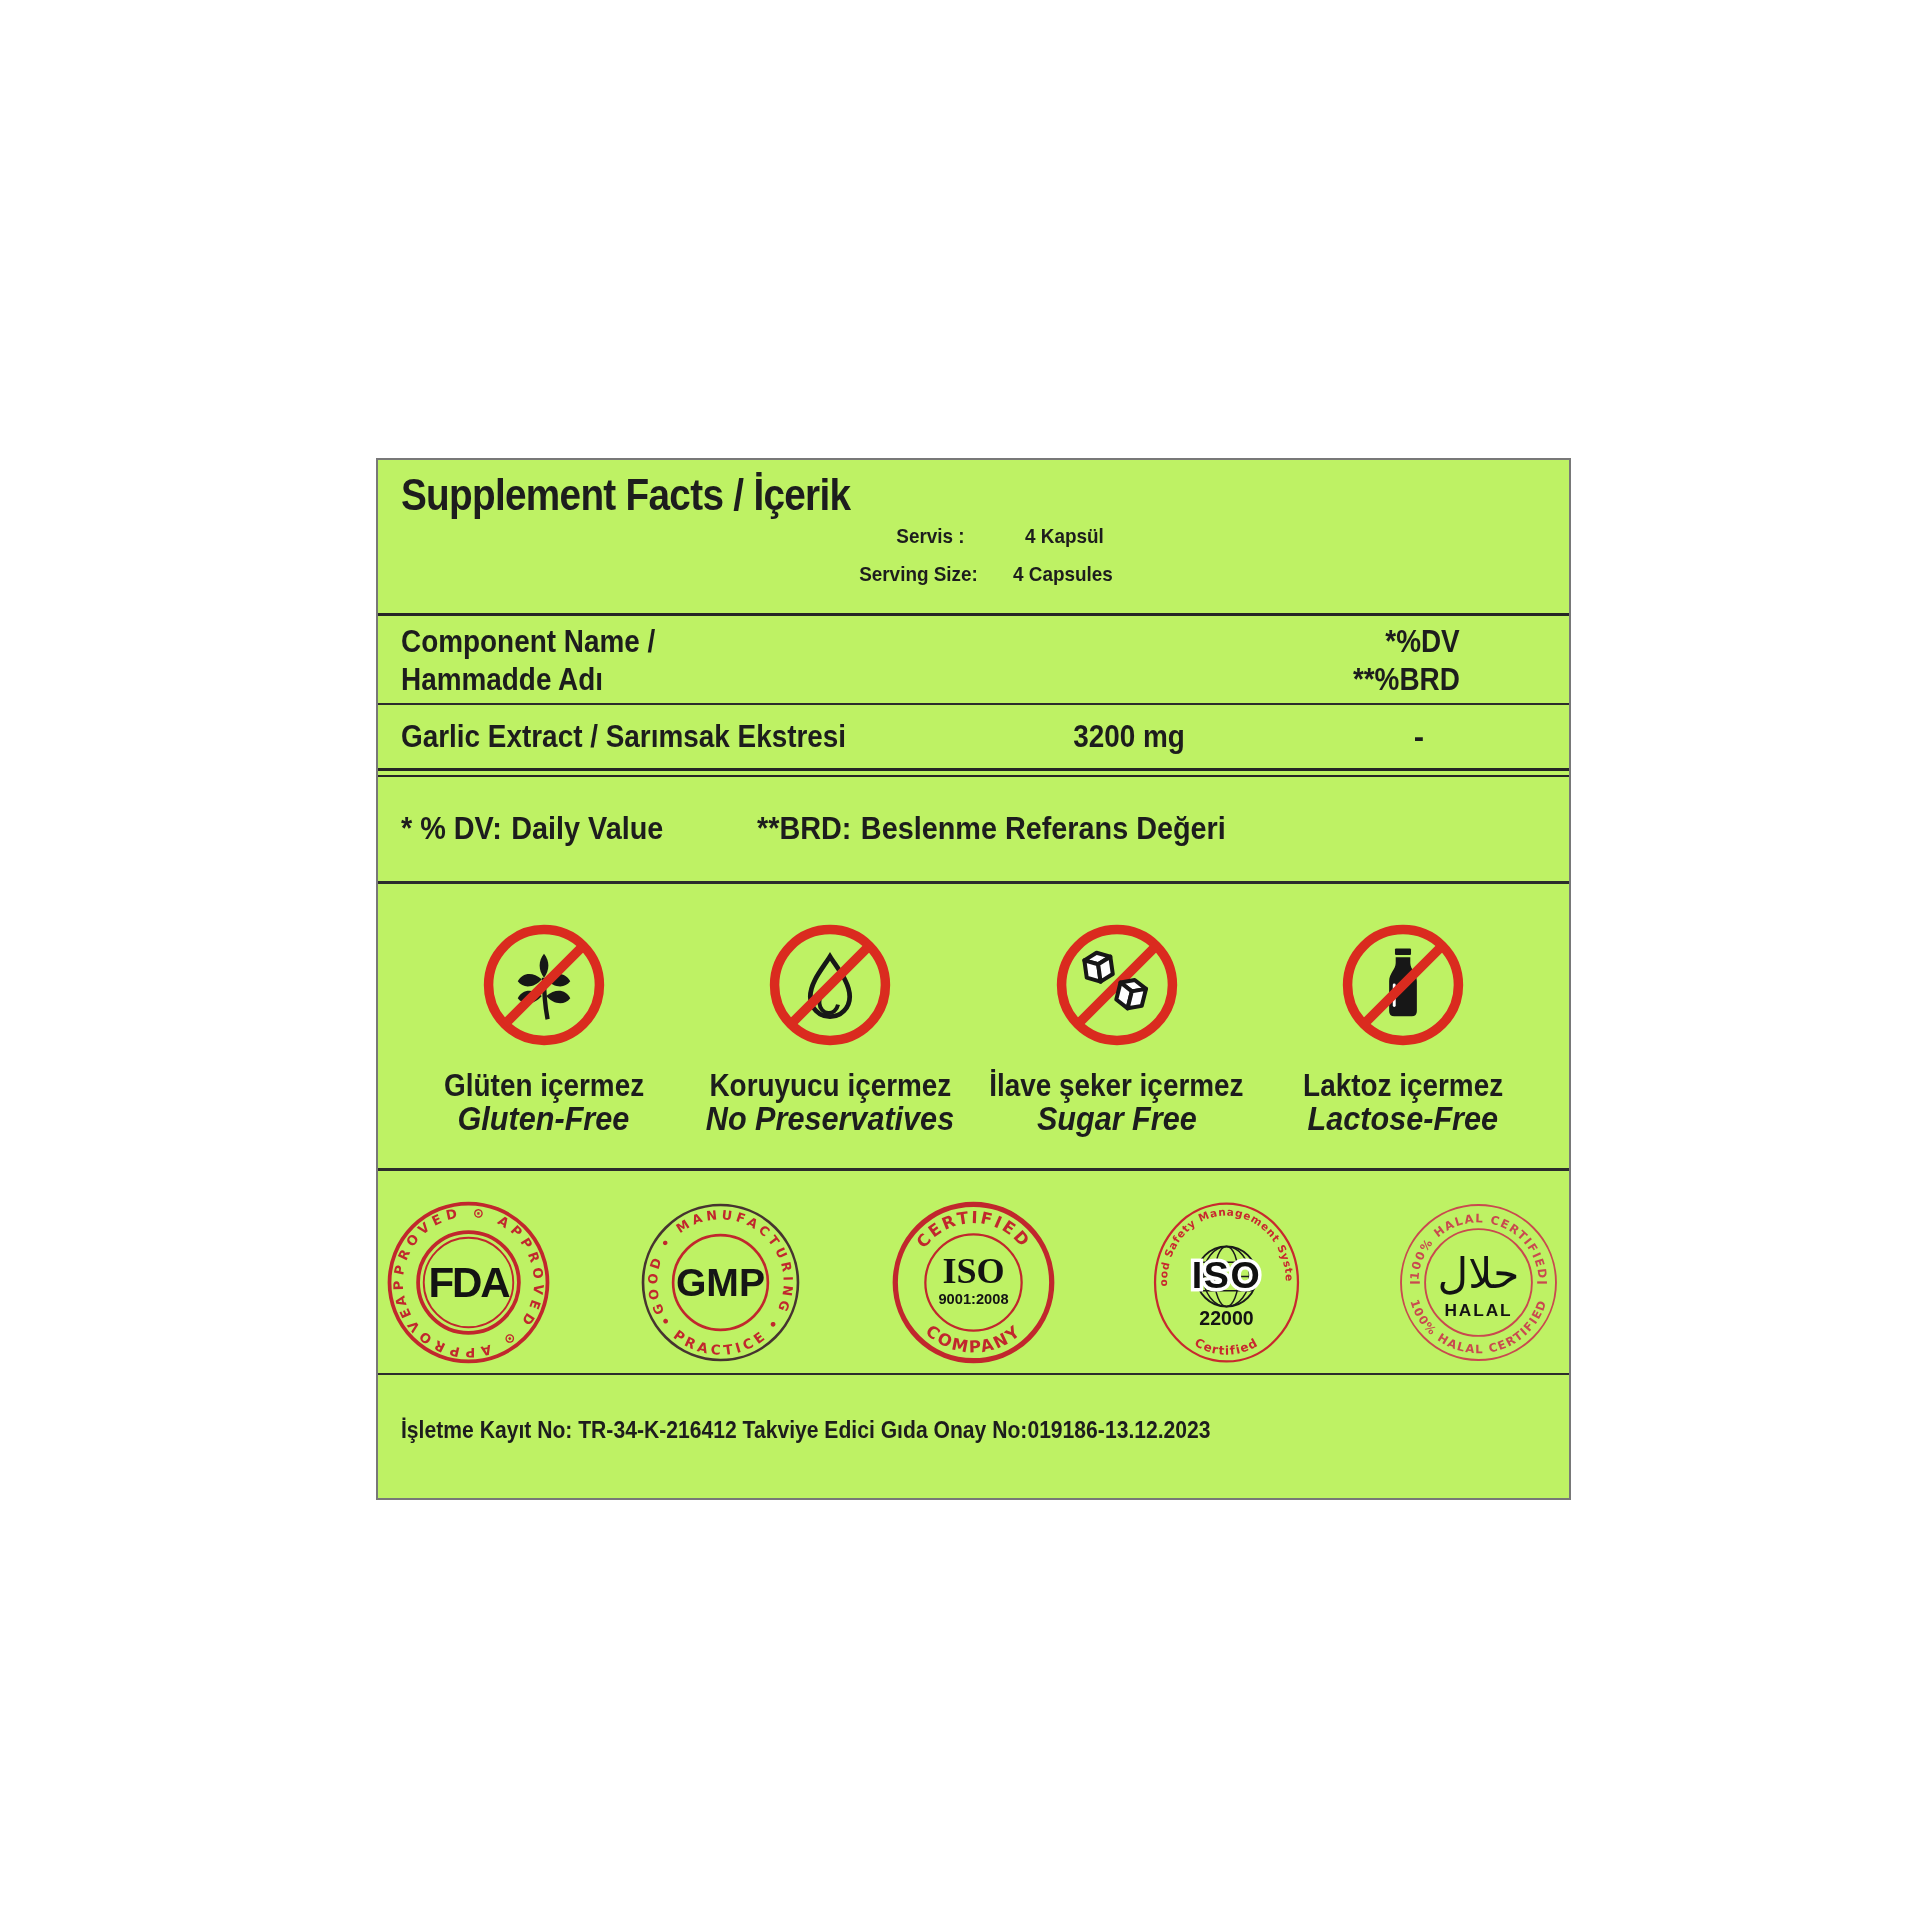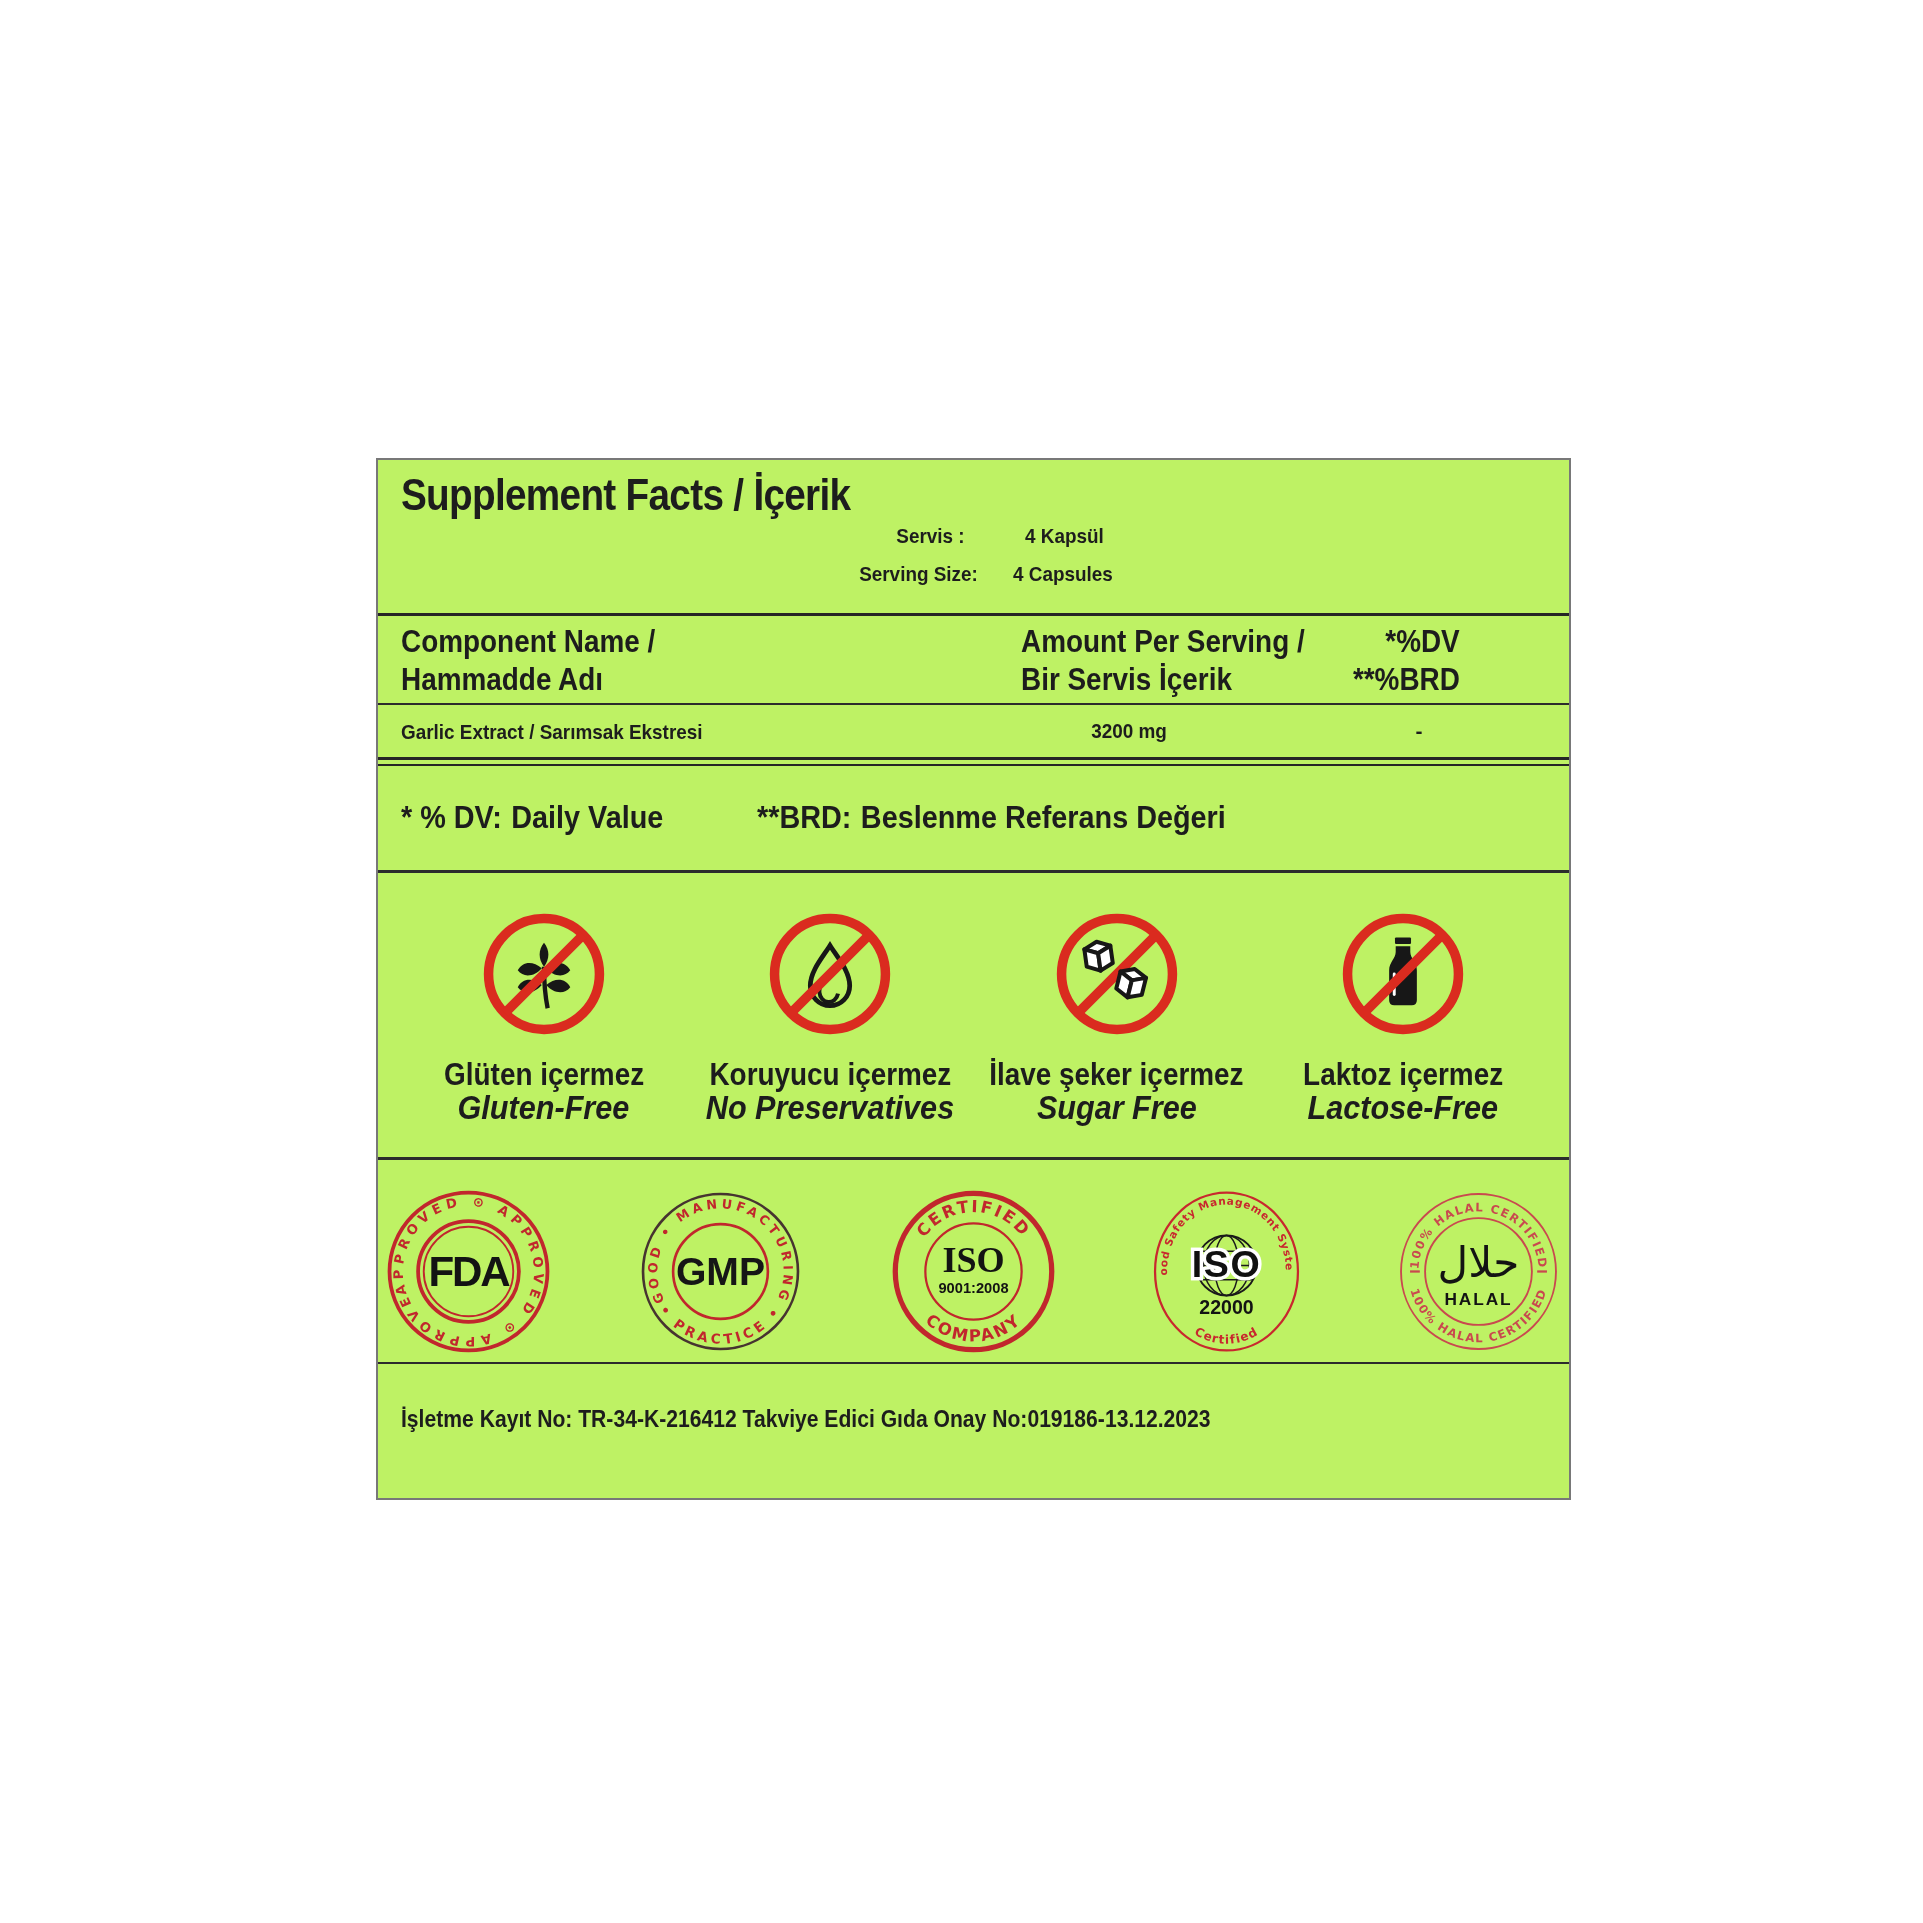--- a/index.html
+++ b/index.html
@@ -24,21 +24,21 @@
   .sec-header { height: 141px; padding-left: 22.5px; }
   .title { margin-top: 12px; font-size: 44px; font-weight: 800; line-height: 45px; letter-spacing: -0.8px; }
   .serv-line { line-height: 38px; font-size: 21px; font-weight: 700; text-align: center; }
   .serv-label { display: inline-block; width: 210px; }
 
   .sec-thead { position: relative; height: 86px; font-size: 31px; font-weight: 700; line-height: 38px; }
   .thead-col1 { position: absolute; left: 22.5px;  top: 6px; }
   .thead-col2 { position: absolute; left: 643px; top: 6px; }
   .thead-col3 { position: absolute; right: 109px; top: 6px; text-align: right; }
 
-  .sec-row { position: relative; height: 52px; font-size: 21px; font-weight: 600; }
+  .sec-row { position: relative; height: 63px; font-size: 31px; font-weight: 600; }
   .row-name   { position: absolute; left: 22.5px;  top: 50%; transform: translateY(-50%); }
   .row-name span { vertical-align: middle; }
   .row-amount { position: absolute; left: 751px; top: 50%; transform: translate(-50%,-50%); }
   .row-dv     { position: absolute; left: 1041px; top: 50%; transform: translate(-50%,-50%); font-weight: 700; }
 
   .sec-footnote { position: relative; height: 104px; font-size: 32px; }
   .fn-group1 { position: absolute; left: 22.5px;  top: 33px; }
   .fn-group2 { position: absolute; left: 379px; top: 33px; }
   .fn-label { font-weight: 800; }
   .fn-value { font-weight: 600; margin-left: 10.5px; }
@@ -69,24 +69,20 @@
         <span class="cx"><span class="serv-label">Serving Size:</span><span>4 Capsules</span></span>
       </div>
     </div>
 
     <div class="hr-thick"></div>
 
     <div class="sec-thead">
       <div class="thead-col1">
         <span class="cx">Component Name /</span><br>
         <span class="cx">Hammadde Adı</span>
-      </div>
-      <div class="thead-col2">
-        <span class="cx">Amount Per Serving /</span><br>
-        <span class="cx">Bir Servis İçerik</span>
       </div>
       <div class="thead-col3">
         <span class="cxr">*%DV</span><br>
         <span class="cxr">**%BRD</span>
       </div>
     </div>
 
     <div class="hr-thin"></div>
 
     <div class="sec-row">

